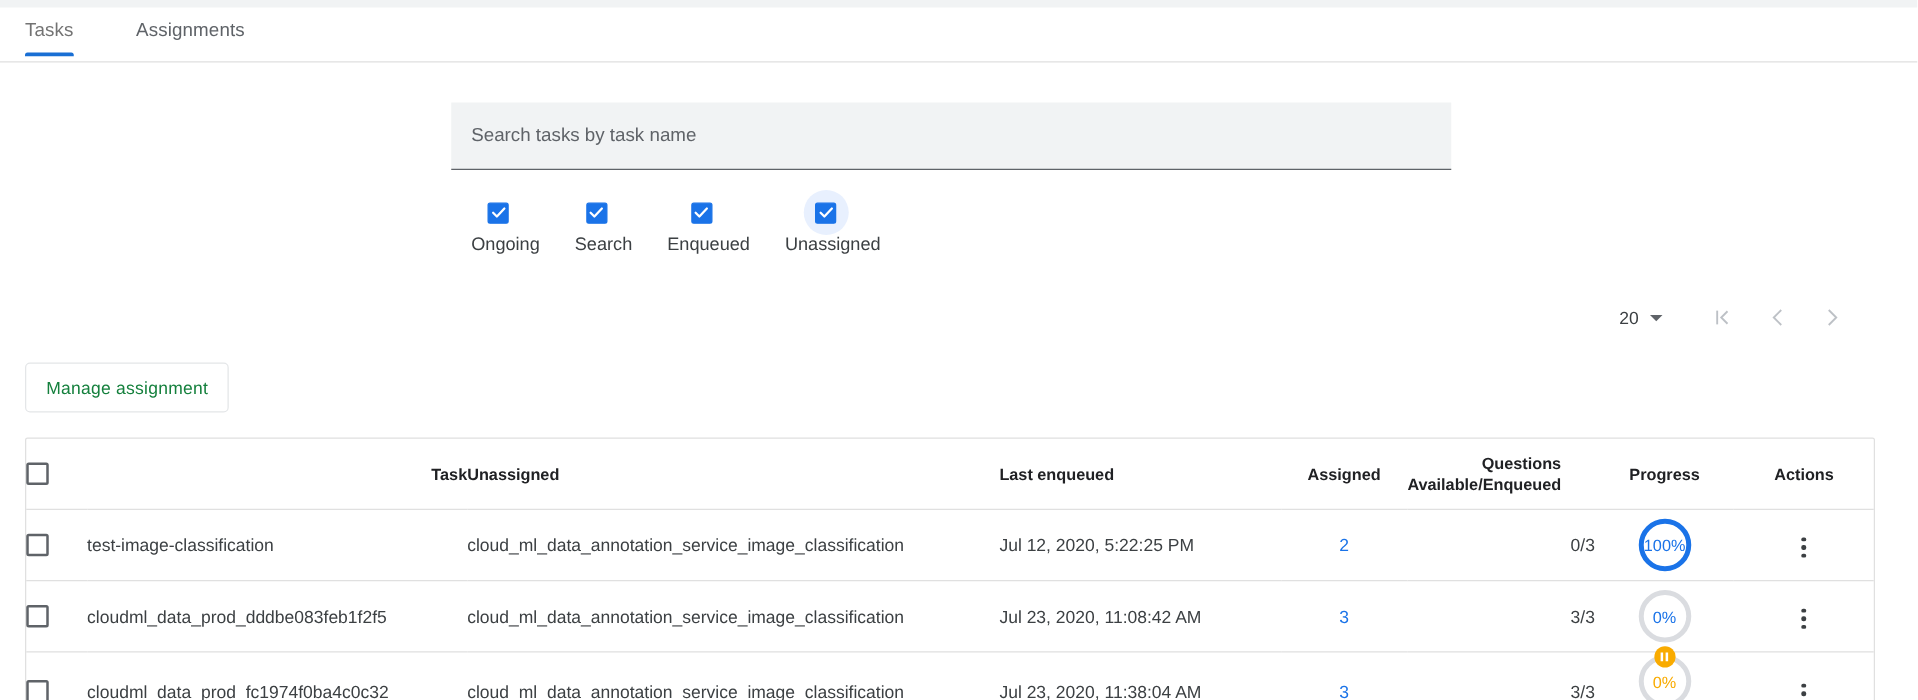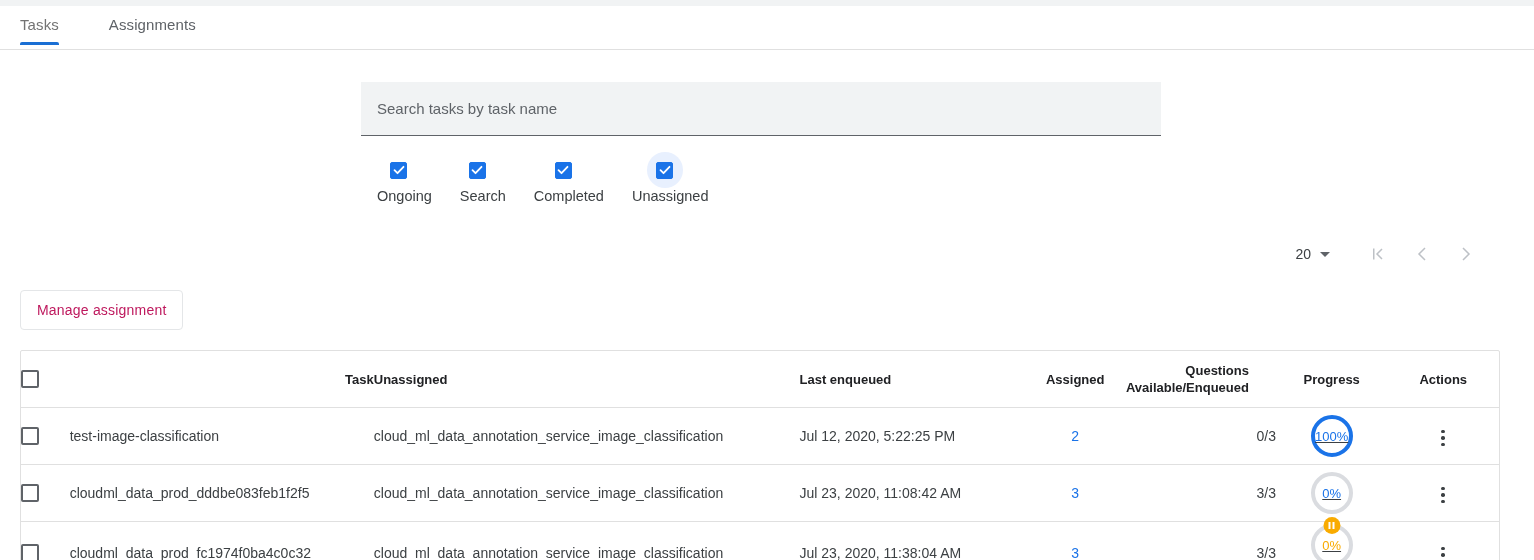--- a/index.html
+++ b/index.html
@@ -159,21 +159,21 @@
 
   
   .manage-row {
     margin-top: 16px;
     padding-left: 20px;
   }
   .manage-btn {
     display: inline-block;
     border: 1px solid #e4e6e8;
     border-radius: 4px;
-    color: #be185d;
+    color: #15803d;
     background: #fff;
     font-size: 14px;
     font-family: "Liberation Sans", sans-serif;
     padding: 11px 16px;
     letter-spacing: .2px;
     cursor: default;
   }
 
   
   .table-card {
@@ -259,21 +259,21 @@
     width: 2px; height: 7px;
     background: #fff;
     margin: 0 1px;
   }
   .progress-sub {
     font-size: 12.5px;
     color: #f9ab00;
     text-align: center;
     margin-top: 2px;
   }
-  .prog-cell-inner { display: flex; flex-direction: column; align-items: center; justify-content: center; text-decoration: underline; }
+  .prog-cell-inner { display: flex; flex-direction: column; align-items: center; justify-content: center; }
   .dots {
     display: inline-flex;
     flex-direction: column;
     align-items: center;
     gap: 3px;
     cursor: pointer;
     padding: 6px;
   }
   .dots span {
     width: 3.5px; height: 3.5px;
@@ -320,21 +320,21 @@
         <span class="filter-label">Search</span>
       </div>
       <div class="filter">
         <span class="halo">
           <span class="cb checked">
             <svg width="12" height="12" viewBox="0 0 12 12">
               <path d="M1.5 6.2 L4.5 9.2 L10.5 2.8" fill="none" stroke="#fff" stroke-width="1.8" stroke-linecap="round" stroke-linejoin="round"></path>
             </svg>
           </span>
         </span>
-        <span class="filter-label">Completed</span>
+        <span class="filter-label">Enqueued</span>
       </div>
       <div class="filter focused">
         <span class="halo">
           <span class="cb checked">
             <svg width="12" height="12" viewBox="0 0 12 12">
               <path d="M1.5 6.2 L4.5 9.2 L10.5 2.8" fill="none" stroke="#fff" stroke-width="1.8" stroke-linecap="round" stroke-linejoin="round"></path>
             </svg>
           </span>
         </span>
         <span class="filter-label">Unassigned</span>

